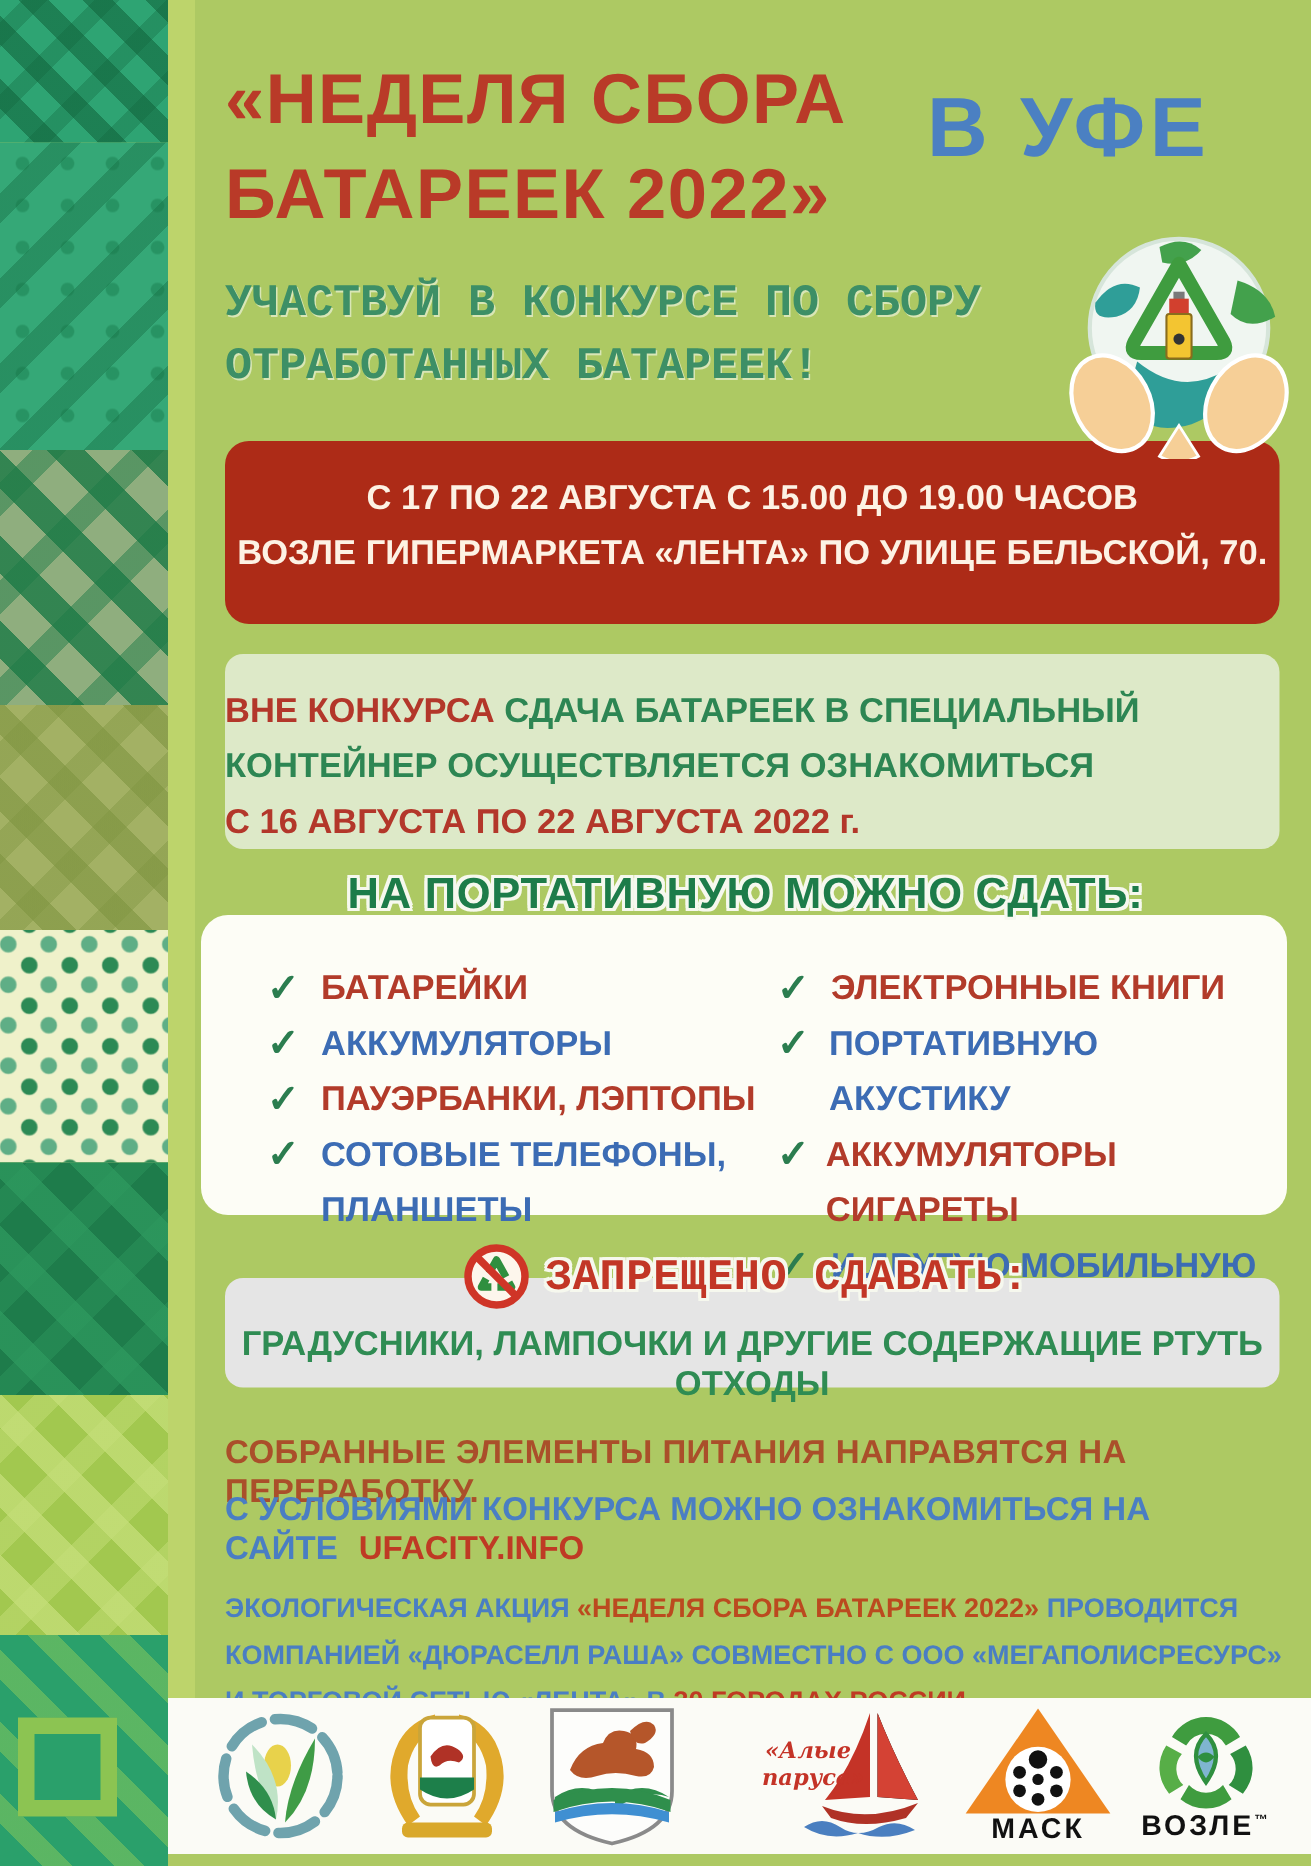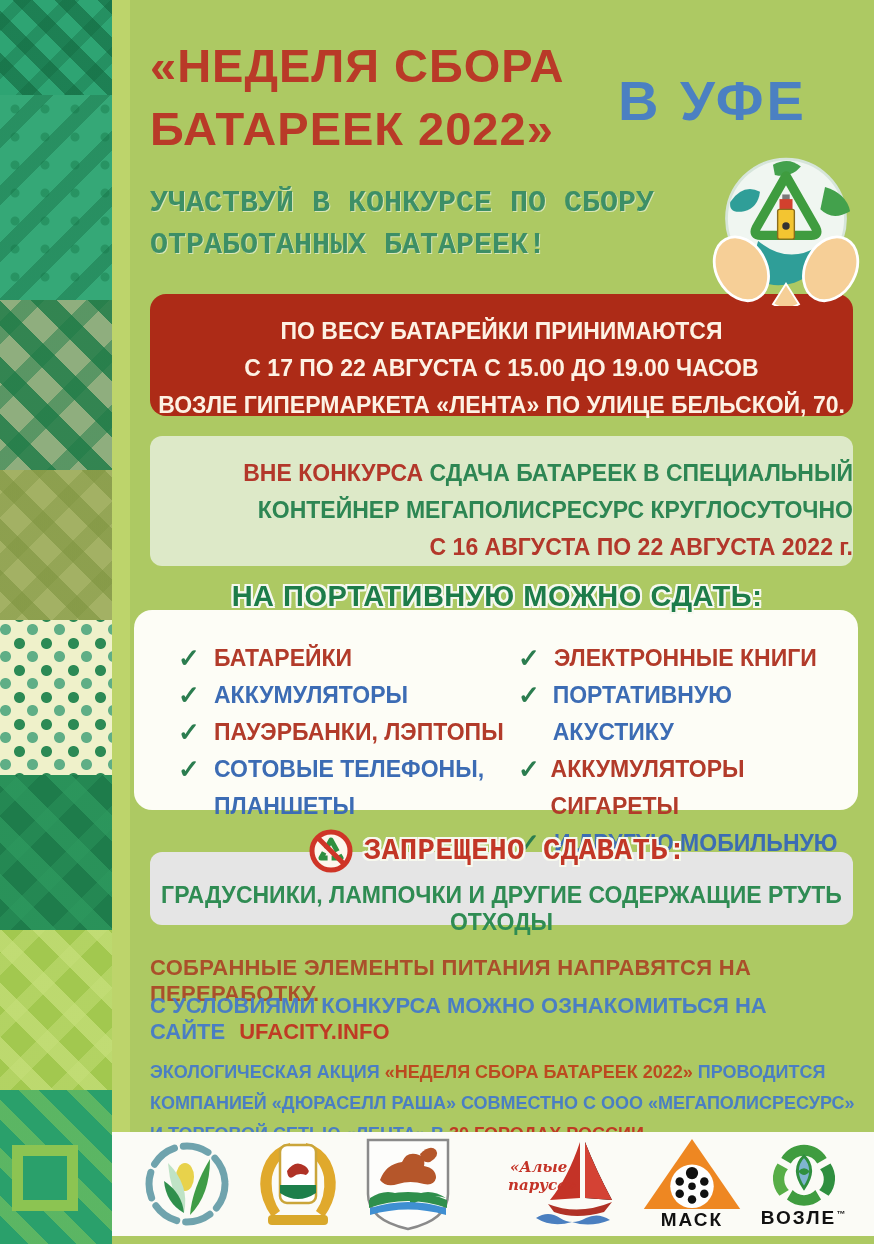--- a/index.html
+++ b/index.html
@@ -42,33 +42,33 @@
   .t8{top:1090px;height:154px;background:
       repeating-linear-gradient(45deg,transparent 0 20px,#7cc45e99 20px 34px),
       #2aa06b;}
   .square-orn{position:absolute;left:12px;top:1145px;width:44px;height:44px;
       border:11px solid #8cc452;background:#2aa06b;}
   #sidebar-strip{position:absolute;left:112px;top:0;width:18px;height:1132px;background:#bdd46b;}
 
   
   .hdr-title{position:absolute;left:150px;top:34px;width:480px;
       font-size:47px;line-height:63px;color:#b93a28;letter-spacing:1px;}
-  .hdr-city{position:absolute;left:618px;top:68px;font-size:56px;color:#4b80c2;letter-spacing:3px;}
+  .hdr-city{position:absolute;left:618px;top:52px;font-size:56px;color:#4b80c2;letter-spacing:3px;}
   .hdr-sub{position:absolute;left:150px;top:182px;width:560px;
       font-size:30px;line-height:42px;color:#3d8f66;
       text-shadow:1px 1px 0 #ffffff88;font-family:Liberation Mono, monospace;}
   
   #globe{position:absolute;left:702px;top:148px;width:168px;height:158px;z-index:3;}
 
   
   .red-box{position:absolute;left:150px;top:294px;width:703px;height:122px;
       background:#ad2b17;border-radius:16px;color:#fdf2e4;
       text-align:center;font-size:23px;line-height:37px;padding-top:19px;box-sizing:border-box;}
   .green-box{position:absolute;left:150px;top:436px;width:703px;height:130px;
-      background:#dde9c8;border-radius:12px;text-align:right;
+      background:#dde9c8;border-radius:12px;text-align:left;
       font-size:23px;line-height:37px;padding-top:19px;box-sizing:border-box;color:#2d8653;}
   .green-box .rd{color:#b3372a;}
   .outlined{text-shadow:-2px -2px 0 #f6f8ee,2px -2px 0 #f6f8ee,-2px 2px 0 #f6f8ee,2px 2px 0 #f6f8ee,0 2px 0 #f6f8ee,0 -2px 0 #f6f8ee,2px 0 0 #f6f8ee,-2px 0 0 #f6f8ee;}
   .accept-heading{position:absolute;left:140px;top:580px;width:714px;text-align:center;
       font-size:29px;color:#1d7c49;letter-spacing:.5px;z-index:2;}
   .items-card{position:absolute;left:134px;top:610px;width:724px;height:200px;
       background:#fdfdf6;border-radius:18px;display:flex;padding:30px 10px 0 44px;box-sizing:border-box;}
   .col{display:flex;flex-direction:column;}
   .col.left{width:340px;}
   .col.right{width:330px;}
@@ -139,30 +139,29 @@
     <ellipse cx="138" cy="130" rx="27" ry="36" transform="rotate(28 138 130)" fill="#f6cf97" stroke="#ffffff" stroke-width="3"></ellipse>
     <path d="M90 146 L76 168 Q90 176 104 168 Z" fill="#f6cf97" stroke="#ffffff" stroke-width="2"></path>
     <path d="M90 30 L122 86 Q126 94 117 94 L63 94 Q54 94 58 86 Z" fill="none" stroke="#3f9c3f" stroke-width="10" stroke-linejoin="round"></path>
     <rect x="86" y="50" width="8" height="6" fill="#7a7a7a"></rect>
     <rect x="83" y="55" width="14" height="11" fill="#d2402e"></rect>
     <rect x="81" y="66" width="18" height="32" rx="2" fill="#f3c531" stroke="#8a6d1d" stroke-width="1.5"></rect>
     <circle cx="90" cy="84" r="4" fill="#333"></circle>
   </svg>
 
   <div class="red-box">
-    <div>ПО ВЕСУ БАТАРЕЙКИ ПРИНИМАЮТСЯ</div>
     <div>С 17 ПО 22 АВГУСТА С 15.00 ДО 19.00 ЧАСОВ</div>
     <div>ВОЗЛЕ ГИПЕРМАРКЕТА «ЛЕНТА» ПО УЛИЦЕ БЕЛЬСКОЙ, 70.</div>
   </div>
 
   <div class="green-box">
     <div>
       <span class="rd">ВНЕ КОНКУРСА</span><span> СДАЧА БАТАРЕЕК В СПЕЦИАЛЬНЫЙ</span>
     </div>
-    <div>КОНТЕЙНЕР МЕГАПОЛИСРЕСУРС КРУГЛОСУТОЧНО</div>
+    <div>КОНТЕЙНЕР ОСУЩЕСТВЛЯЕТСЯ ОЗНАКОМИТЬСЯ</div>
     <div class="rd">С 16  АВГУСТА ПО 22 АВГУСТА  2022 г.</div>
   </div>
 
   <div class="accept-heading outlined">НА ПОРТАТИВНУЮ МОЖНО СДАТЬ:</div>
   <div class="items-card">
     <div class="col left">
       <div class="chk-item red">
         <span class="chk">✓</span>
         <span class="chk-text"><span class="line1">БАТАРЕЙКИ</span><span class="line2" style="display:block"></span></span>
       </div>

